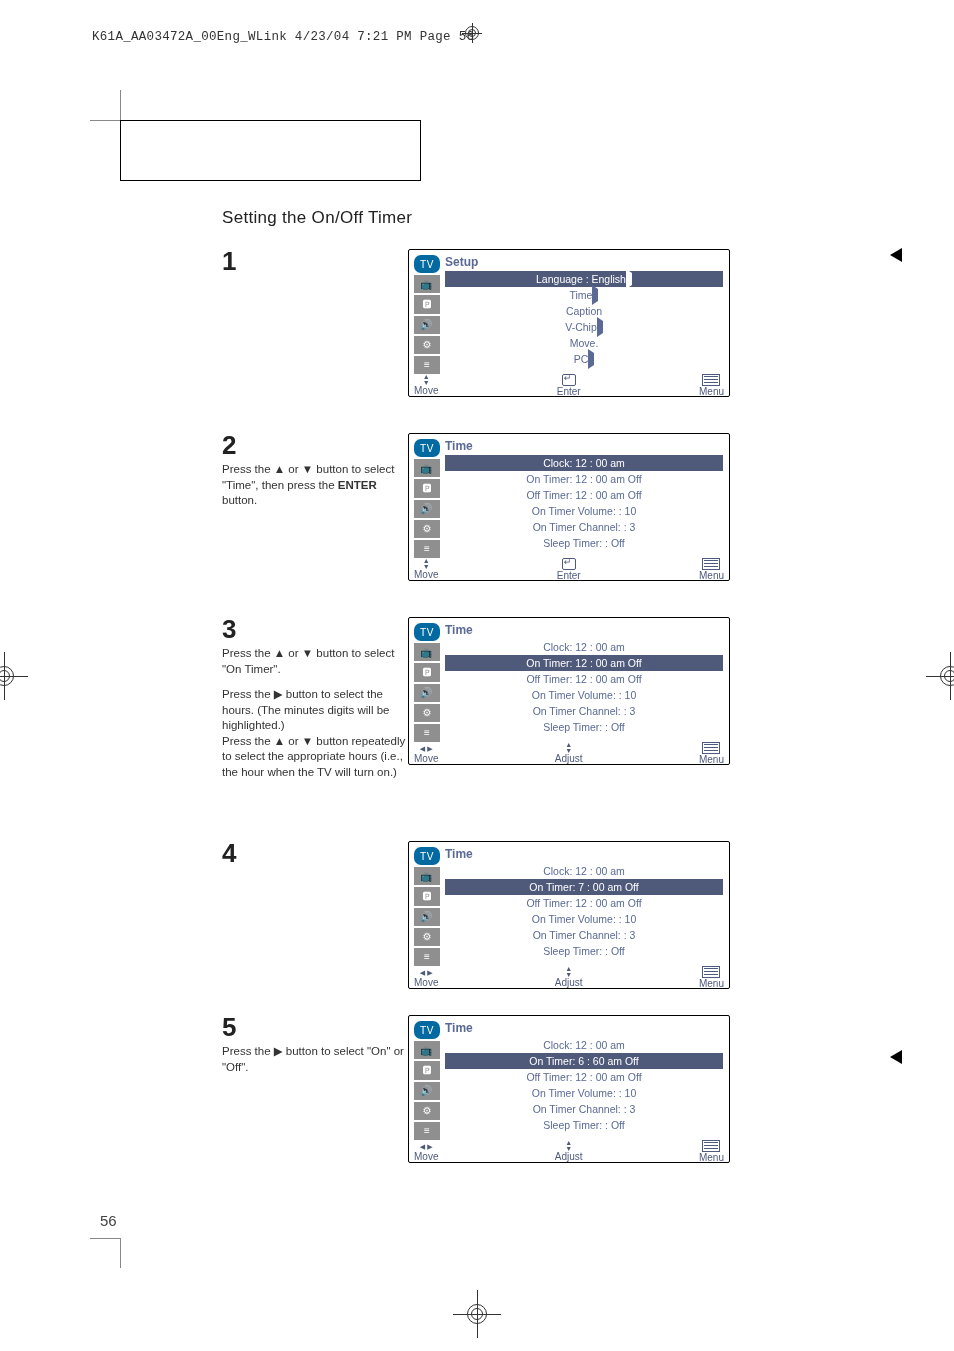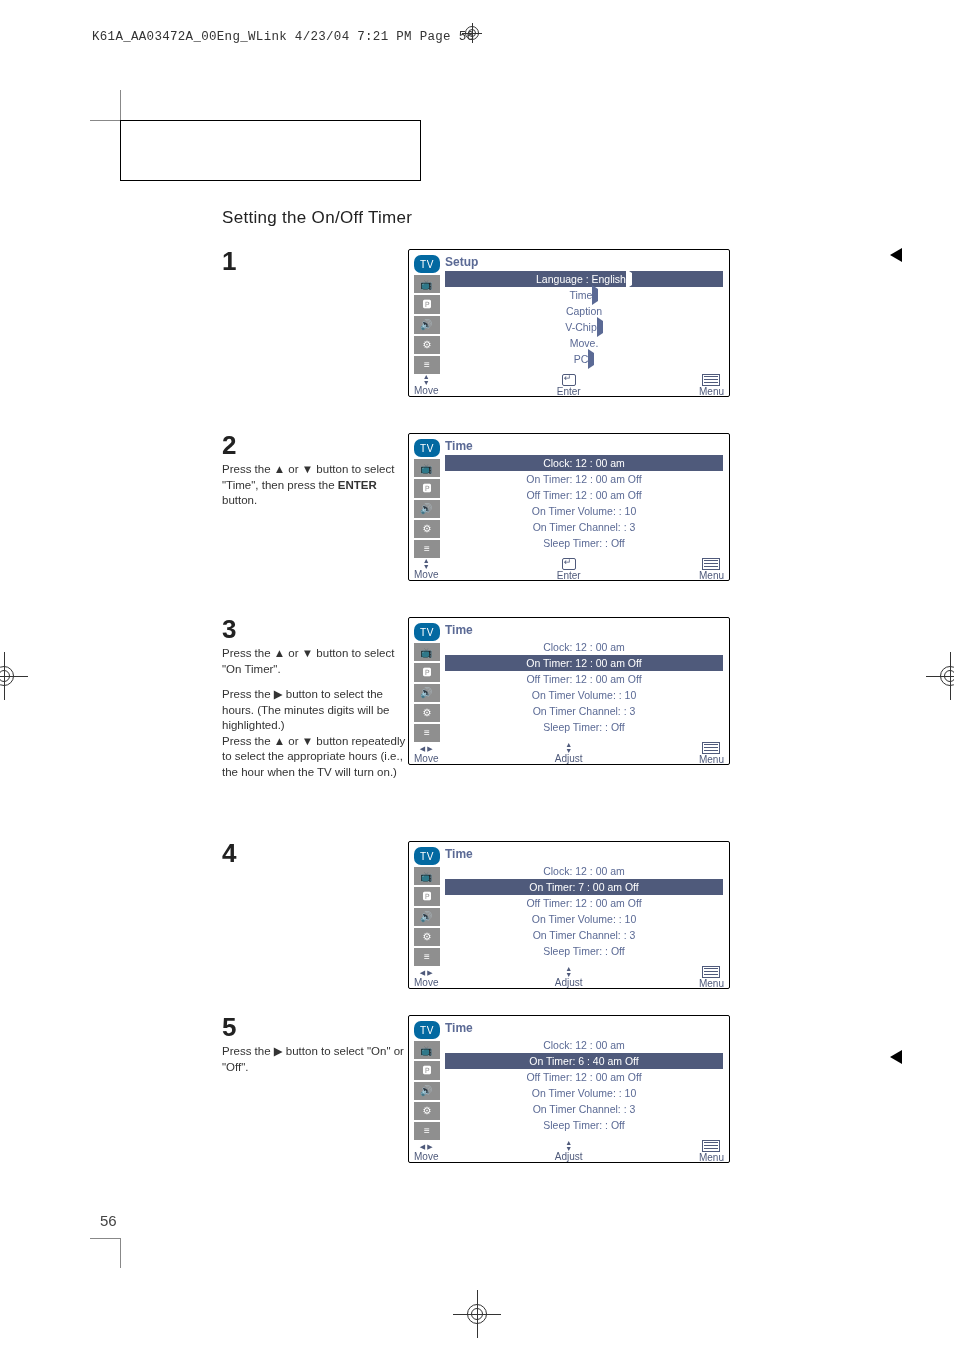--- a/index.html
+++ b/index.html
@@ -552,21 +552,21 @@
         <div class="iconbox">≡</div>
       </div>
       <div class="content">
         <div class="title">Time</div>
         <div class="row">
           <span>Clock</span>
           <span class="val">: 12 : 00 am </span>
         </div>
         <div class="row sel">
           <span>On Timer</span>
-          <span class="val">: 6 : 40 am Off </span>
+          <span class="val">: 6 : 60 am Off </span>
         </div>
         <div class="row">
           <span>Off Timer</span>
           <span class="val">: 12 : 00 am Off </span>
         </div>
         <div class="row">
           <span>On Timer Volume</span>
           <span class="val">: : 10 </span>
         </div>
         <div class="row">

